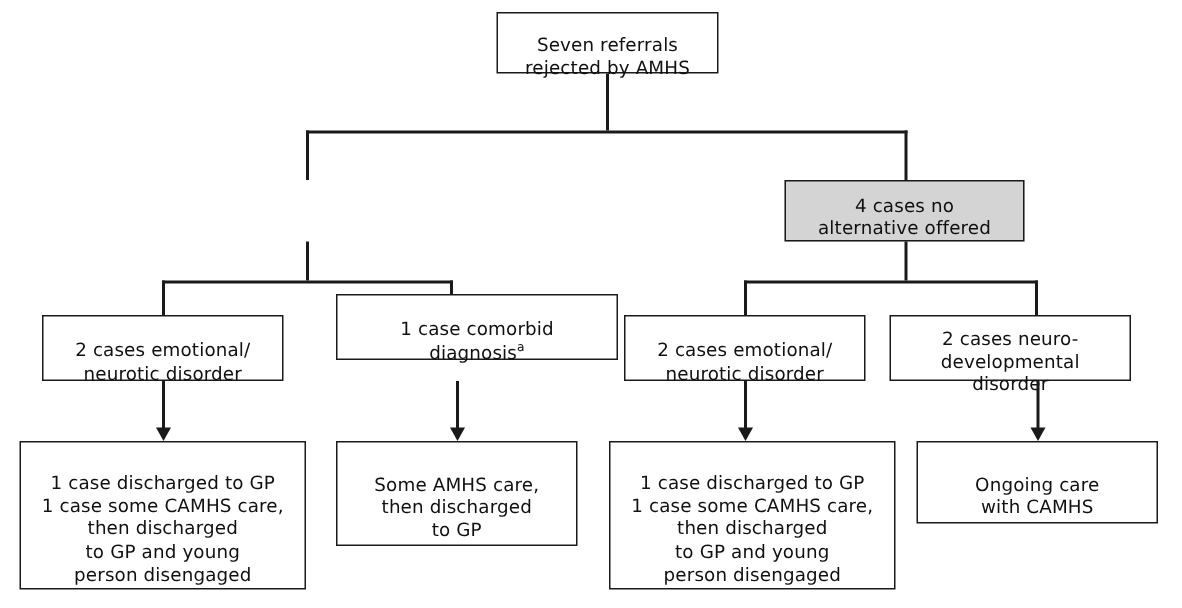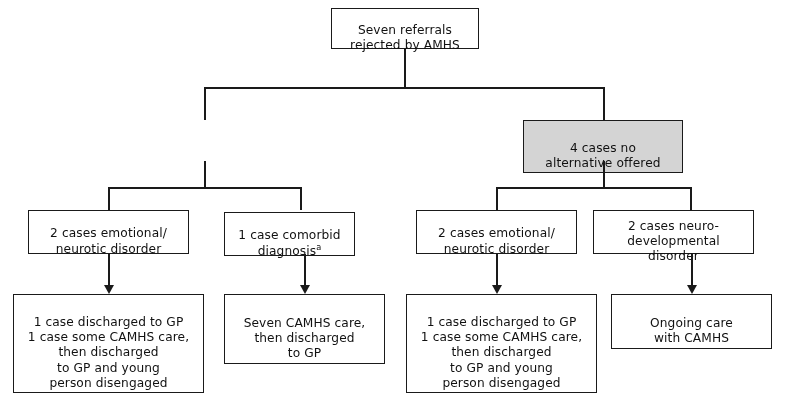--- a/index.html
+++ b/index.html
@@ -68,41 +68,41 @@
 rejected by AMHS</span>
   </div>
 
   <div class="conn v" style="left:404px; top:49px; height:38px;"></div>
 
   <div class="conn h" style="left:204px; top:87px; width:401px;"></div>
 
   <div class="conn v" style="left:204px; top:87px; height:33px;"></div>
   <div class="conn v" style="left:603px; top:87px; height:33px;"></div>
 
-  <div class="node grey" style="left:523px; top:120px; width:160px; height:53px;">
+  <div class="node grey" style="left:523px; top:120px; width:160px; height:41px;align-items:flex-end;">
     <span class="label">4 cases no
 alternative offered</span>
   </div>
 
   <div class="conn v" style="left:204px; top:161px; height:26px;"></div>
   <div class="conn h" style="left:108px; top:187px; width:194px;"></div>
   <div class="conn v" style="left:108px; top:187px; height:23px;"></div>
   <div class="conn v" style="left:300px; top:187px; height:23px;"></div>
 
   <div class="conn v" style="left:603px; top:161px; height:26px;"></div>
   <div class="conn h" style="left:496px; top:187px; width:196px;"></div>
   <div class="conn v" style="left:496px; top:187px; height:23px;"></div>
   <div class="conn v" style="left:690px; top:187px; height:23px;"></div>
 
   <div class="node" style="left:28px; top:210px; width:161px; height:44px;">
     <span class="label">2 cases emotional/
 neurotic disorder</span>
   </div>
 
-  <div class="node" style="left:224px; top:212px; width:131px; height:44px;">
+  <div class="node" style="left:224px; top:196px; width:188px; height:44px;">
     <span class="label"><span>1 case comorbid
 diagnosis</span><sup>a</sup></span>
   </div>
 
   <div class="node" style="left:416px; top:210px; width:161px; height:44px;">
     <span class="label">2 cases emotional/
 neurotic disorder</span>
   </div>
 
   <div class="node" style="left:593px; top:210px; width:161px; height:44px;">
@@ -124,21 +124,21 @@
 
   <div class="node" style="left:13px; top:294px; width:191px; height:99px;">
     <span class="label">1 case discharged to GP
 1 case some CAMHS care,
 then discharged
 to GP and young
 person disengaged</span>
   </div>
 
   <div class="node" style="left:224px; top:294px; width:161px; height:70px;">
-    <span class="label">Seven CAMHS care,
+    <span class="label">Some AMHS care,
 then discharged
 to GP</span>
   </div>
 
   <div class="node" style="left:406px; top:294px; width:191px; height:99px;">
     <span class="label">1 case discharged to GP
 1 case some CAMHS care,
 then discharged
 to GP and young
 person disengaged</span>

